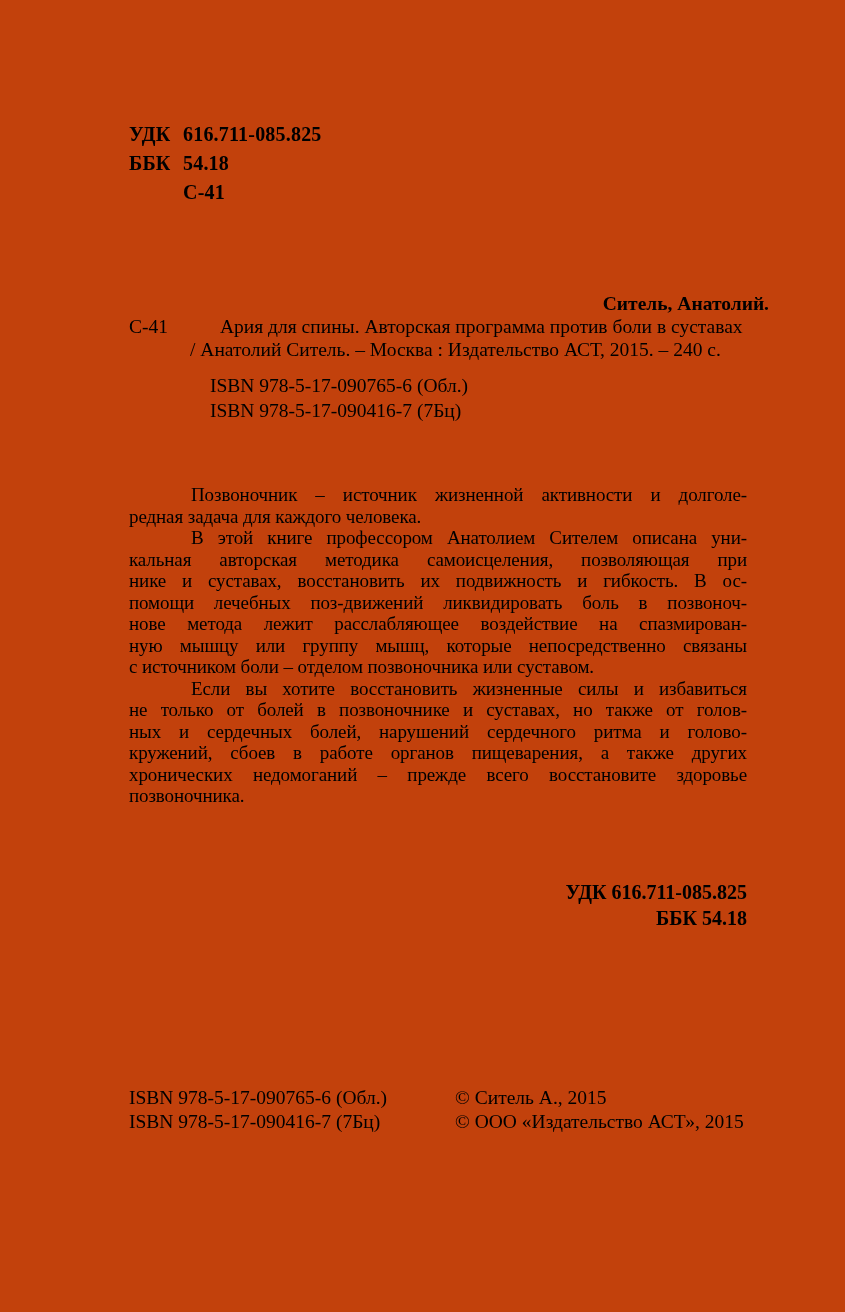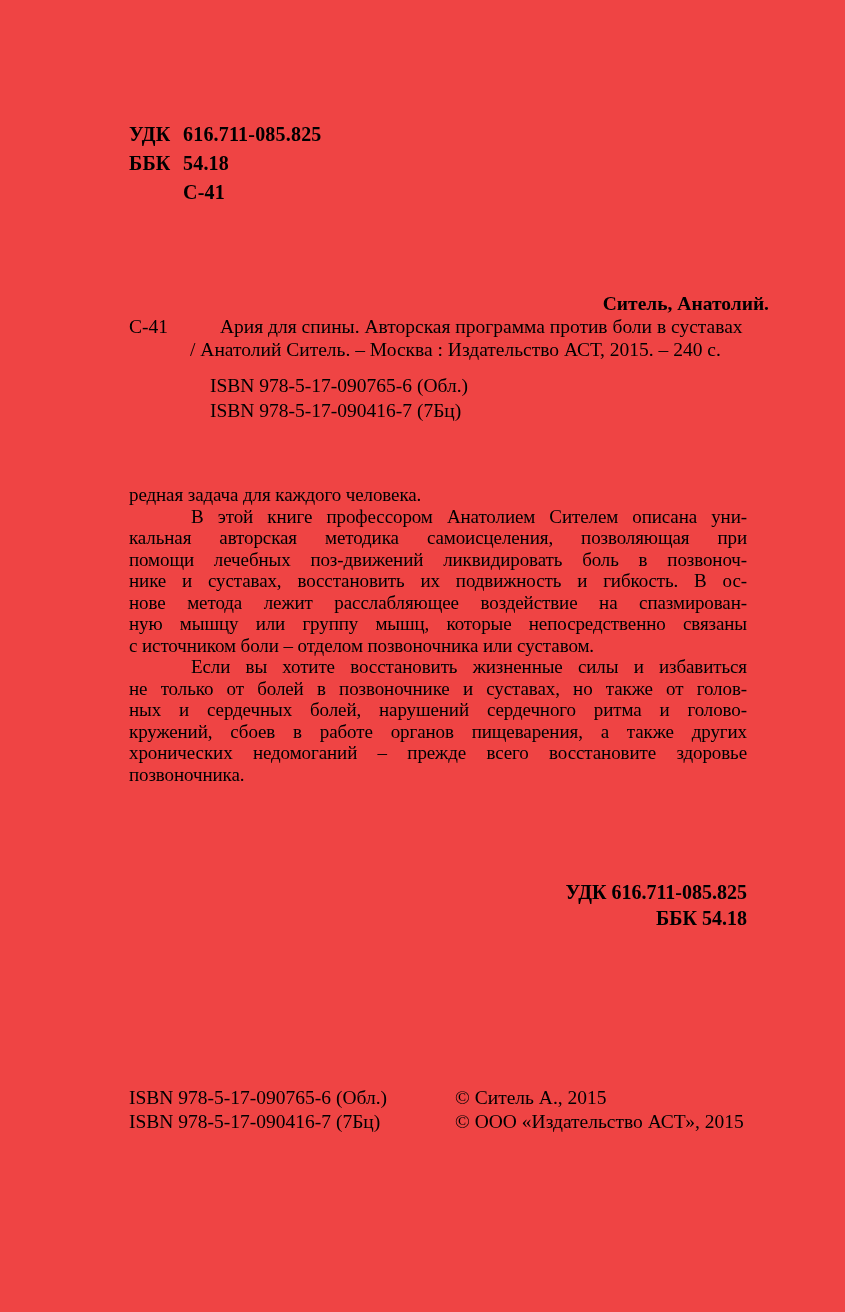--- a/index.html
+++ b/index.html
@@ -4,21 +4,21 @@
 <style>
   html, body {
     margin: 0;
     padding: 0;
     background: #ffffff;
   }
   .page {
     position: relative;
     width: 845px;
     height: 1312px;
-    background: #ef4444;
+    background: #c2410c;
     color: #000000;
     font-family: "Liberation Serif", "DejaVu Serif", serif;
     overflow: hidden;
   }
 
   
   .top-codes {
     position: absolute;
     left: 129px;
     top: 120px;
@@ -136,26 +136,27 @@
       <div class="biblio-title-2">/ Анатолий Ситель. – Москва : Издательство АСТ, 2015. – 240 с.</div>
     </div>
   </div>
 
   <div class="isbn-block">
     <div>ISBN 978-5-17-090765-6 (Обл.)</div>
     <div>ISBN 978-5-17-090416-7 (7Бц)</div>
   </div>
 
   <div class="annotation">
+    <div class="al first">Позвоночник – источник жизненной активности и долголе-</div>
     <div class="al last">редная задача для каждого человека.</div>
 
     <div class="al first">В этой книге профессором Анатолием Сителем описана уни-</div>
     <div class="al">кальная авторская методика самоисцеления, позволяющая при</div>
+    <div class="al">нике и суставах, восстановить их подвижность и гибкость. В ос-</div>
     <div class="al">помощи лечебных поз-движений ликвидировать боль в позвоноч-</div>
-    <div class="al">нике и суставах, восстановить их подвижность и гибкость. В ос-</div>
     <div class="al">нове метода лежит расслабляющее воздействие на спазмирован-</div>
     <div class="al">ную мышцу или группу мышц, которые непосредственно связаны</div>
     <div class="al last">с источником боли – отделом позвоночника или суставом.</div>
 
     <div class="al first">Если вы хотите восстановить жизненные силы и избавиться</div>
     <div class="al">не только от болей в позвоночнике и суставах, но также от голов-</div>
     <div class="al">ных и сердечных болей, нарушений сердечного ритма и голово-</div>
     <div class="al">кружений, сбоев в работе органов пищеварения, а также других</div>
     <div class="al">хронических недомоганий – прежде всего восстановите здоровье</div>
     <div class="al last">позвоночника.</div>

